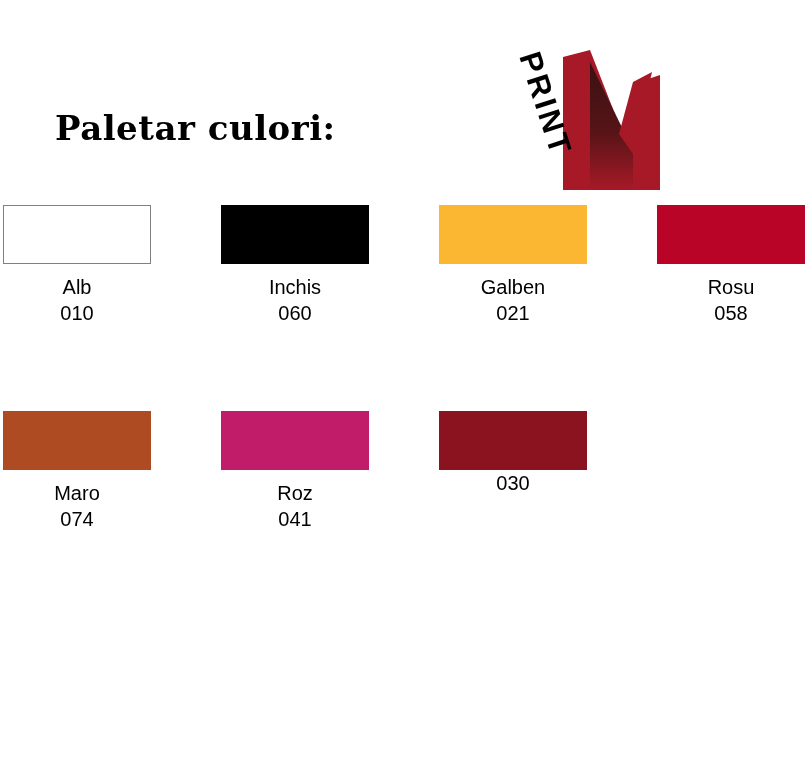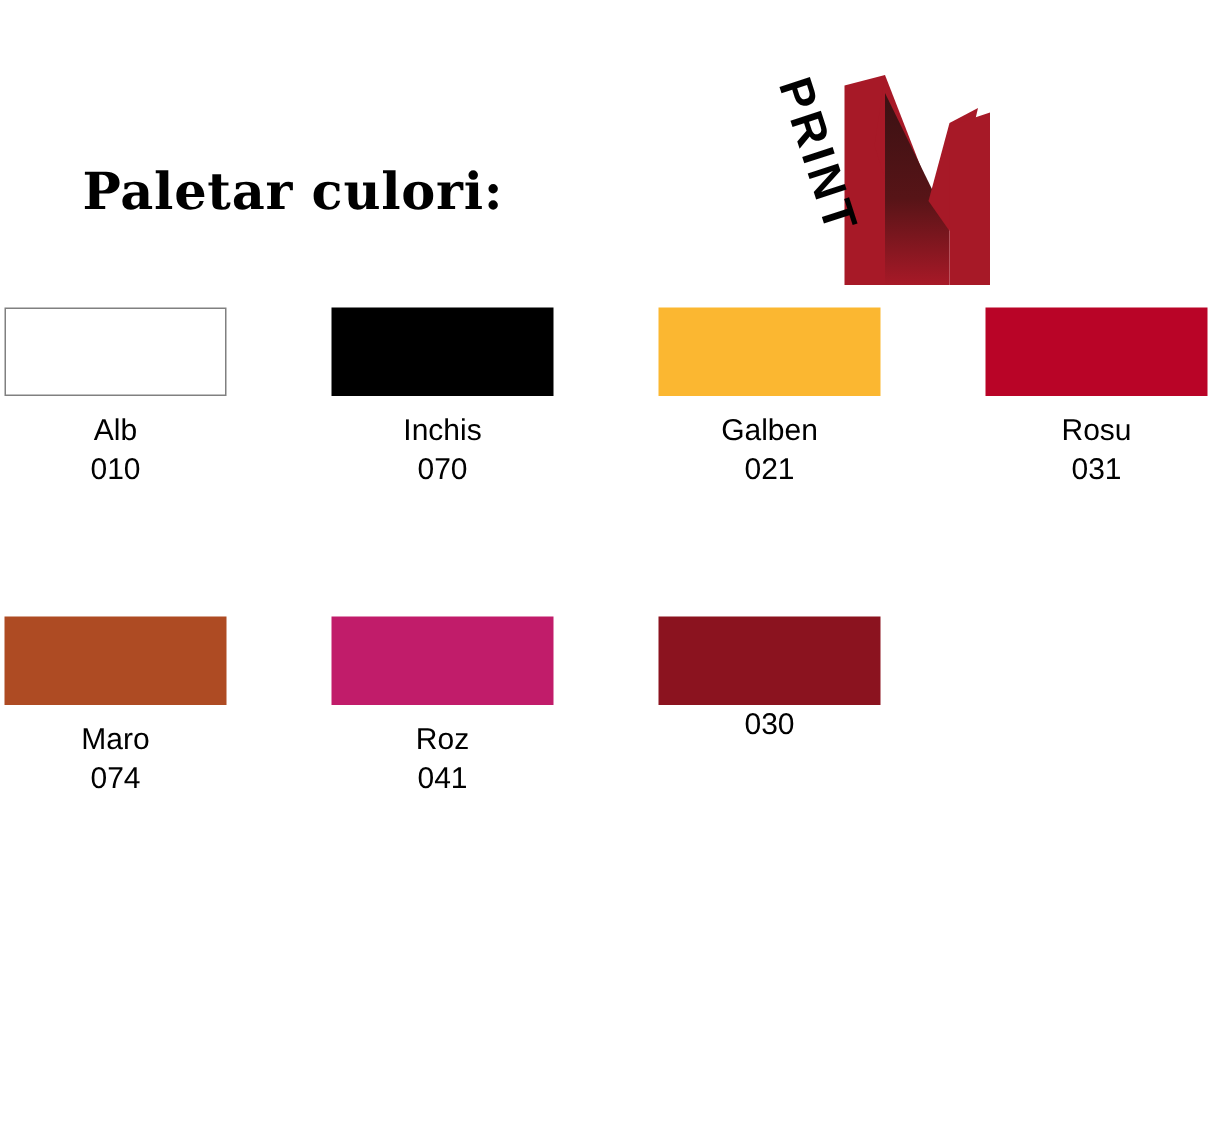--- a/index.html
+++ b/index.html
@@ -129,31 +129,31 @@
 
 <div class="palette">
     <div class="swatch-cell">
       <div class="swatch-chip bordered" style="background: rgb(255, 255, 255); border-color: rgb(128, 128, 128);"></div>
       <div class="swatch-name">Alb</div>
       <div class="swatch-code">010</div>
     </div>
     <div class="swatch-cell">
       <div class="swatch-chip" style="background: rgb(0, 0, 0);"></div>
       <div class="swatch-name">Inchis</div>
-      <div class="swatch-code">070</div>
+      <div class="swatch-code">060</div>
     </div>
     <div class="swatch-cell">
       <div class="swatch-chip" style="background: rgb(251, 183, 49);"></div>
       <div class="swatch-name">Galben</div>
       <div class="swatch-code">021</div>
     </div>
     <div class="swatch-cell">
       <div class="swatch-chip" style="background: rgb(185, 4, 39);"></div>
       <div class="swatch-name">Rosu</div>
-      <div class="swatch-code">031</div>
+      <div class="swatch-code">058</div>
     </div>
     <div class="swatch-cell">
       <div class="swatch-chip" style="background: rgb(174, 75, 35);"></div>
       <div class="swatch-name">Maro</div>
       <div class="swatch-code">074</div>
     </div>
     <div class="swatch-cell">
       <div class="swatch-chip" style="background: rgb(193, 28, 106);"></div>
       <div class="swatch-name">Roz</div>
       <div class="swatch-code">041</div>

